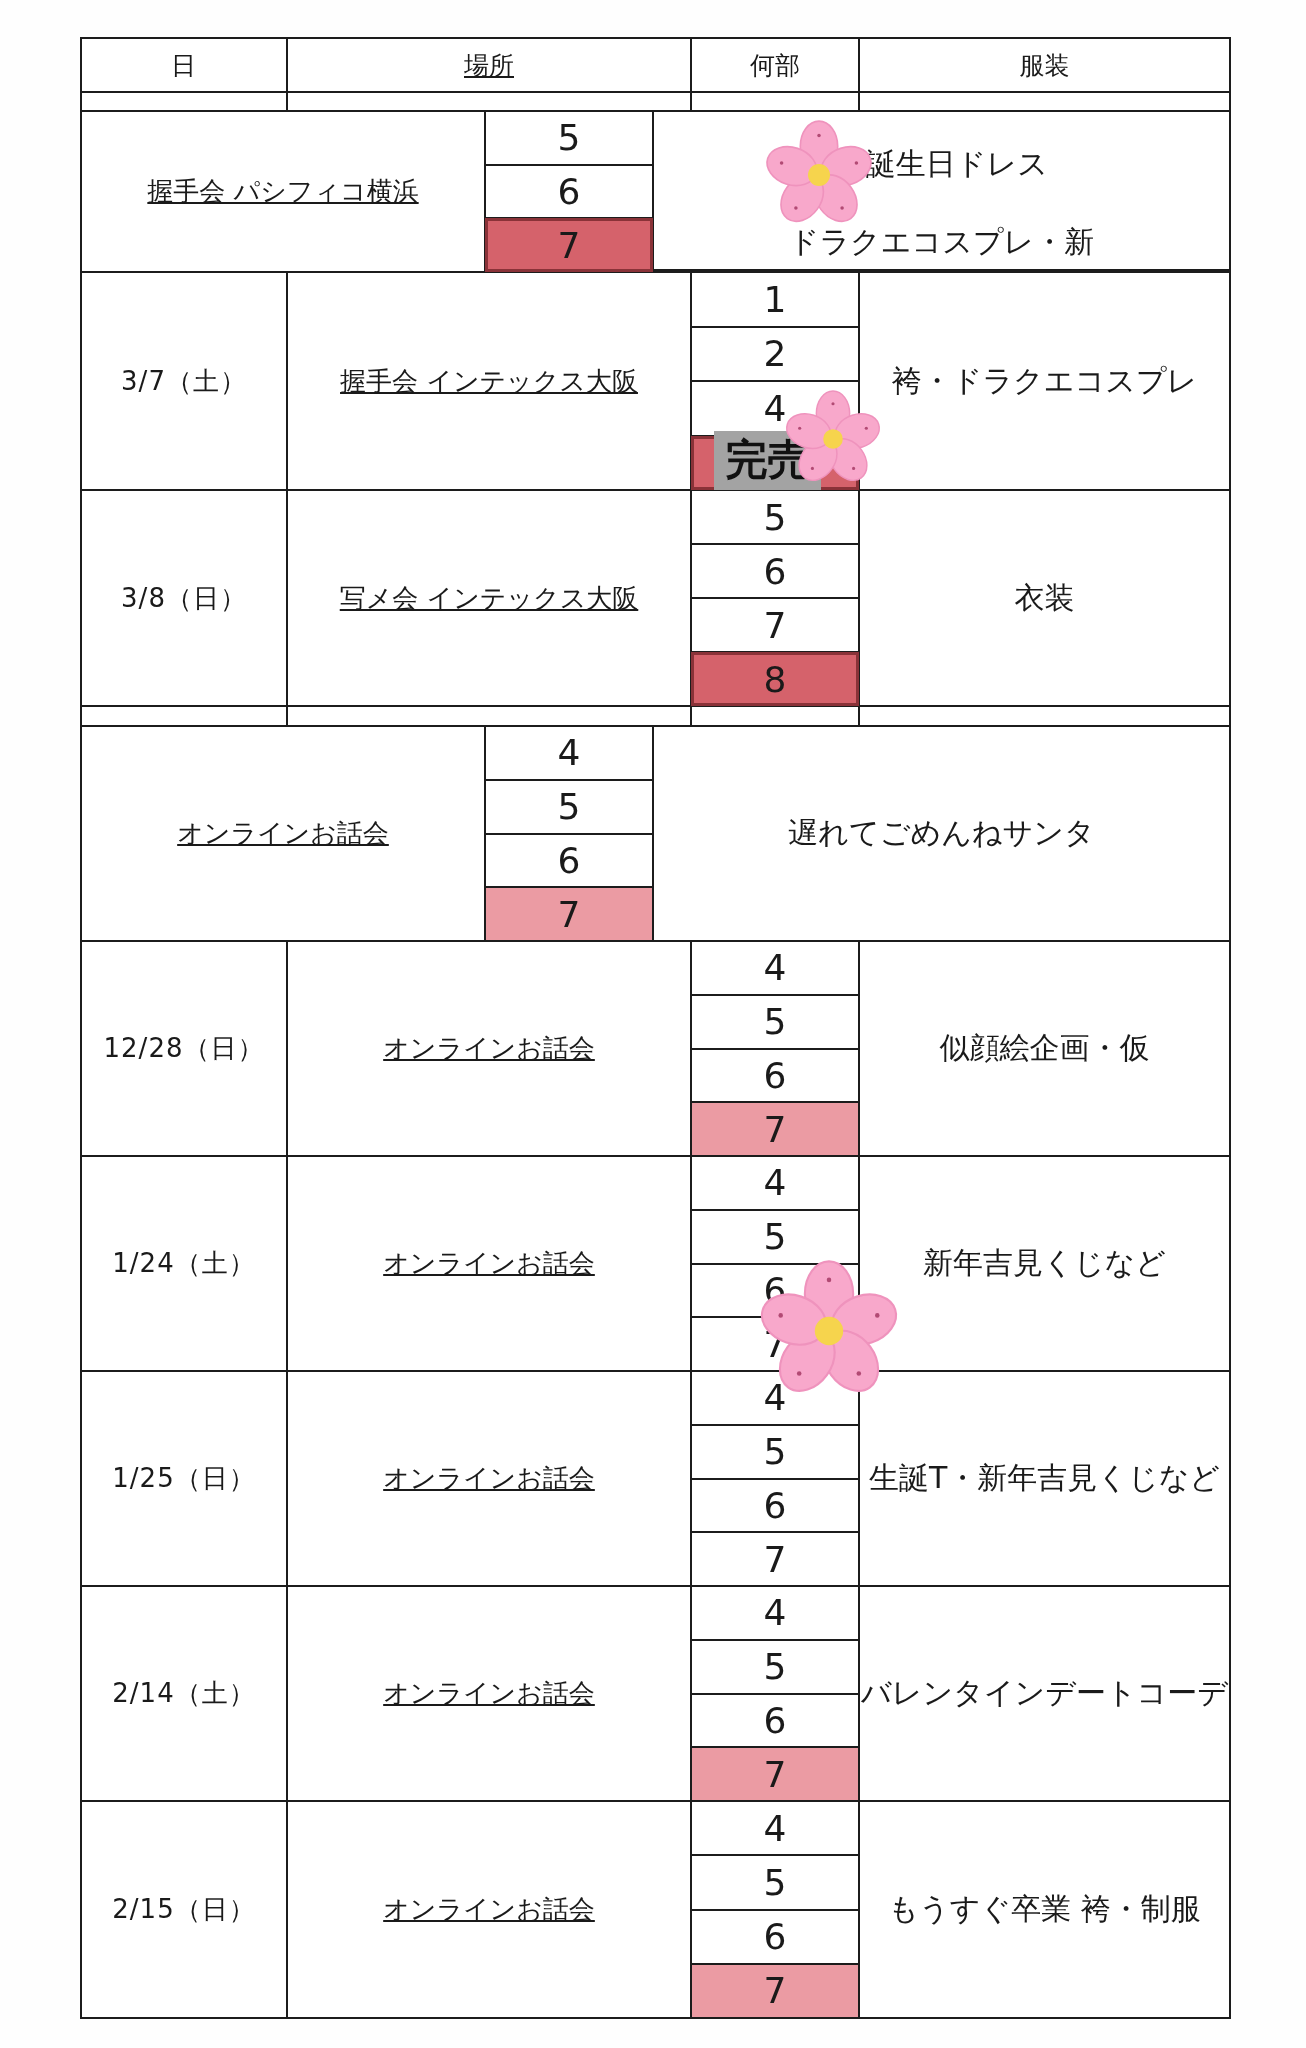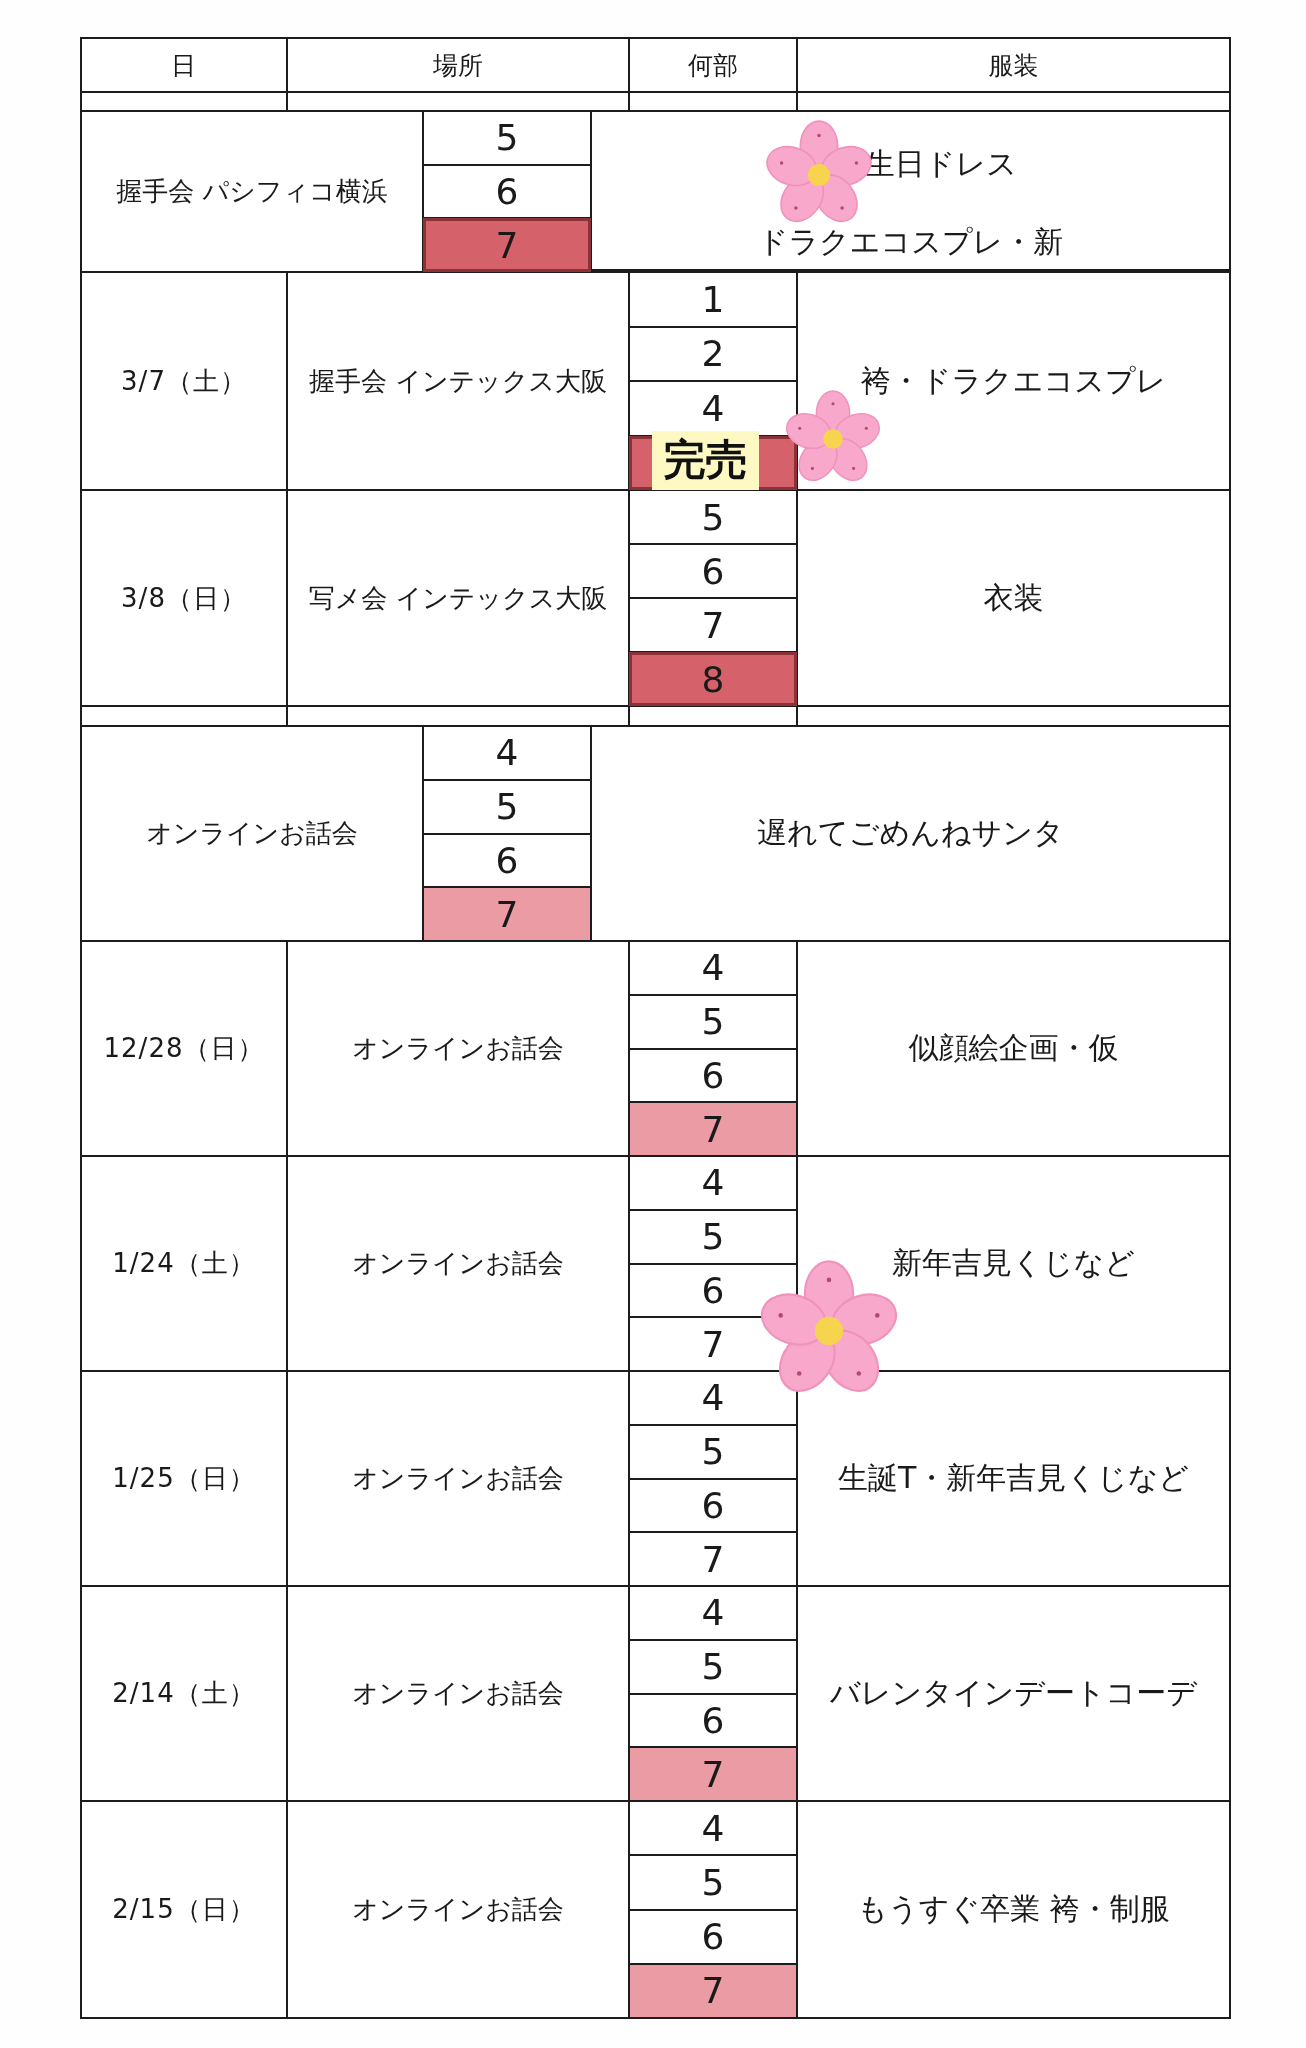--- a/index.html
+++ b/index.html
@@ -26,42 +26,42 @@
   .h-r2{height:216px;}
   .h-gap2{height:20px;}
   .h-std{height:215px;}
   .cell{
     border-right:2px solid #1c1c1c;
     box-sizing:border-box;
     display:flex;align-items:center;justify-content:center;
     overflow:visible;
   }
   .c-date{width:206px;font-size:26px;letter-spacing:1px;}
-  .c-place{width:342px;font-size:26px;}
+  .c-place{width:404px;font-size:26px;text-decoration:underline;}
   .c-parts{width:168px;flex-direction:column;align-items:stretch;}
   .c-outfit{flex:1;border-right:none;flex-direction:column;align-items:stretch;font-size:30px;}
   .hdr{font-size:25px;}
   .part{
     flex:1;display:flex;align-items:center;justify-content:center;
     font-size:36px;border-bottom:2px solid #1c1c1c;box-sizing:border-box;
     position:relative;
   }
   .part.lastp{border-bottom:none;}
   .part.red{background:#d5626b;outline:3px solid #8a3238;outline-offset:-2px;}
   .part.pink{background:#eb9ba3;}
   .outfit-seg{
     display:flex;align-items:center;justify-content:center;
     border-bottom:2px solid #1c1c1c;box-sizing:border-box;text-align:center;
   }
   .outfit-seg.lasto{border-bottom:none;}
   .seg-1{flex:1;}
   .seg-2{flex:2;}
   .soldout-box{
     position:absolute;left:13%;top:-11%;width:65%;height:112%;
-    background:#fef9c3;
+    background:#a3a3a3;
     display:flex;align-items:center;justify-content:center;
     font-size:42px;font-weight:700;color:#111;
     z-index:3;
   }
   .flower{position:absolute;z-index:5;pointer-events:none;}
   .f1{left:764px;top:120px;width:110px;height:110px;}
   .f2{left:784px;top:390px;width:98px;height:98px;}
   .f3{left:758px;top:1260px;width:142px;height:142px;}
 </style>
 </head>

